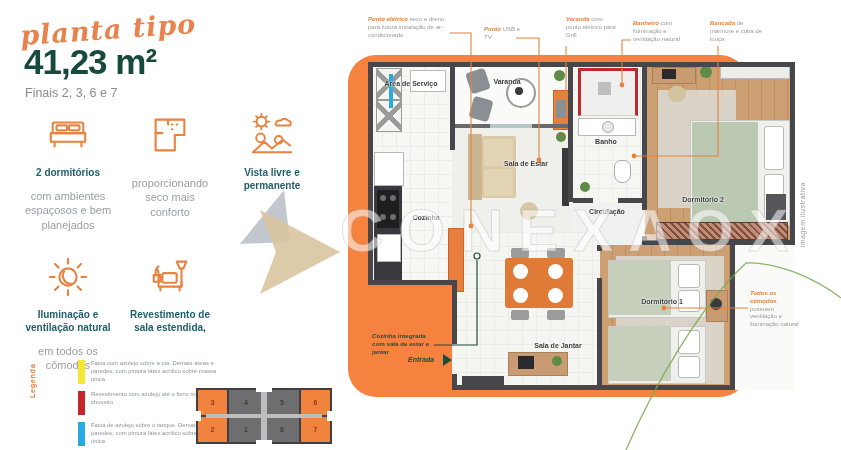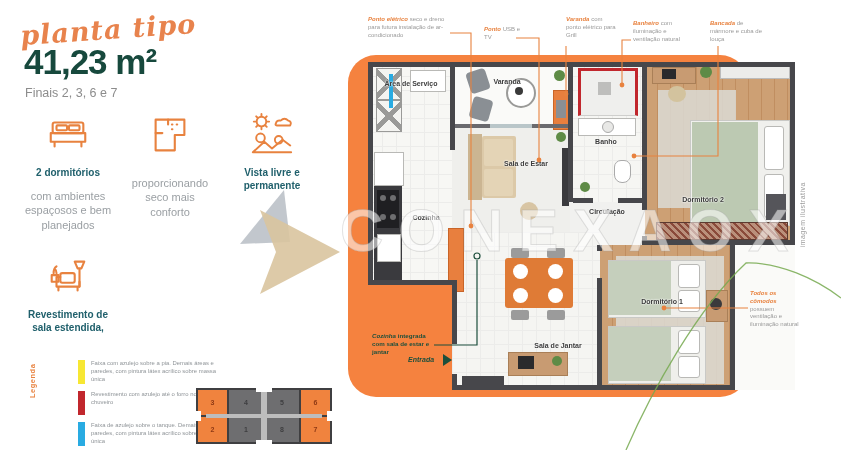--- a/index.html
+++ b/index.html
@@ -102,20 +102,29 @@
     <div class="feat">
       <svg viewBox="0 0 48 48" fill="none" stroke="#E8823F" stroke-width="2" stroke-linecap="round" stroke-linejoin="round">
         <circle cx="13" cy="10" r="5"></circle>
         <path d="M13 2 v2 M13 16 v2 M5 10 h2 M19 10 h2 M7.5 4.5 l1.5 1.5 M17 14 l1.5 1.5 M18.5 4.5 L17 6 M9 14 l-1.5 1.5"></path>
         <path d="M28 12 q1-4 5-3 q4-4 8 0 q4 1 2 5 h-14 q-2 0-1-2z"></path>
         <circle cx="12" cy="27" r="4.5"></circle>
           <circle cx="31" cy="29" r="4"></circle>
         <path d="M4 42 l12-11 8 7 11-9 8 6 M4 42 h40"></path>
       </svg>
       <div class="t">Vista livre e permanente</div>
+    </div>
+    <div class="feat">
+      <svg viewBox="0 0 48 48" fill="none" stroke="#E8823F" stroke-width="2.2" stroke-linecap="round" stroke-linejoin="round">
+        <circle cx="24" cy="24" r="9"></circle>
+        <path d="M24 5 v5 M24 38 v5 M5 24 h5 M38 24 h5 M10.5 10.5 l3.5 3.5 M34 34 l3.5 3.5 M37.5 10.5 L34 14 M14 34 l-3.5 3.5"></path>
+        <path d="M20 18 a8.5 8.5 0 0 0 8 13"></path>
+      </svg>
+      <div class="t">Iluminação e ventilação natural</div>
+      <div class="d">em todos os cômodos</div>
     </div>
     <div class="feat">
       <svg viewBox="0 0 48 48" fill="none" stroke="#E8823F" stroke-width="2.2" stroke-linecap="round" stroke-linejoin="round">
         <path d="M31 8 h10 l-3 7 h-4 z M36 15 v19"></path>
         <rect x="16" y="20" width="15" height="10" rx="2"></rect>
         <path d="M16 24 h-4 v10 h24 v-5 M14 34 v4 M34 34 v4"></path>
         <path d="M9 20 c0-5 3-7 3-7 M12 20 c0-3-2-5-2-5"></path>
         <rect x="7" y="22" width="7" height="7"></rect>
       </svg>
       <div class="t">Revestimento de sala estendida,</div>

